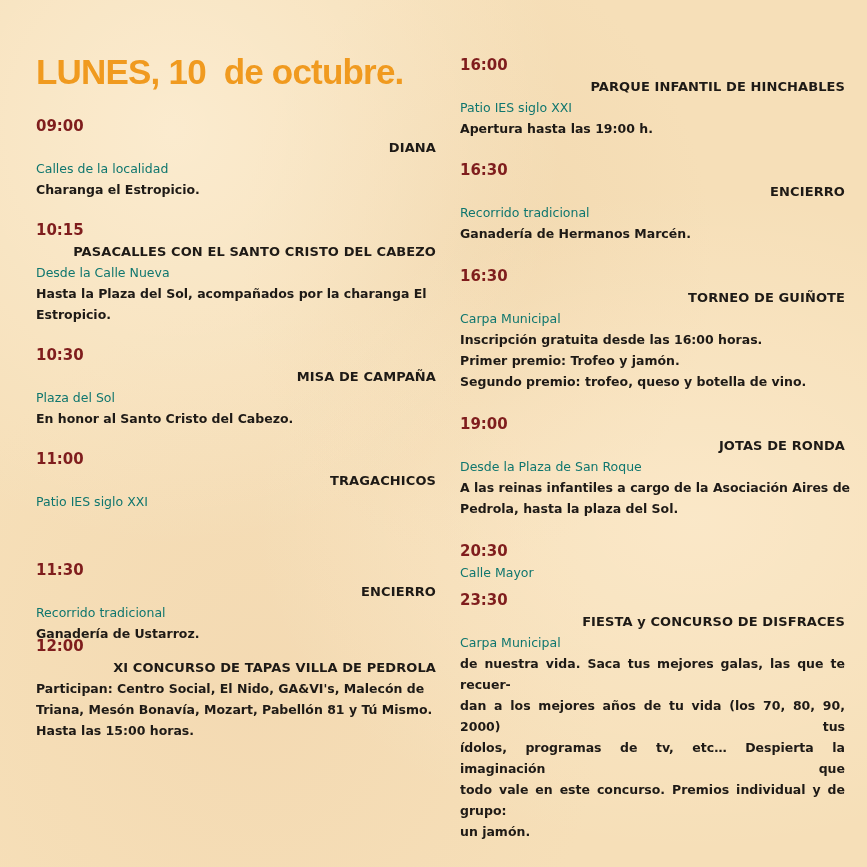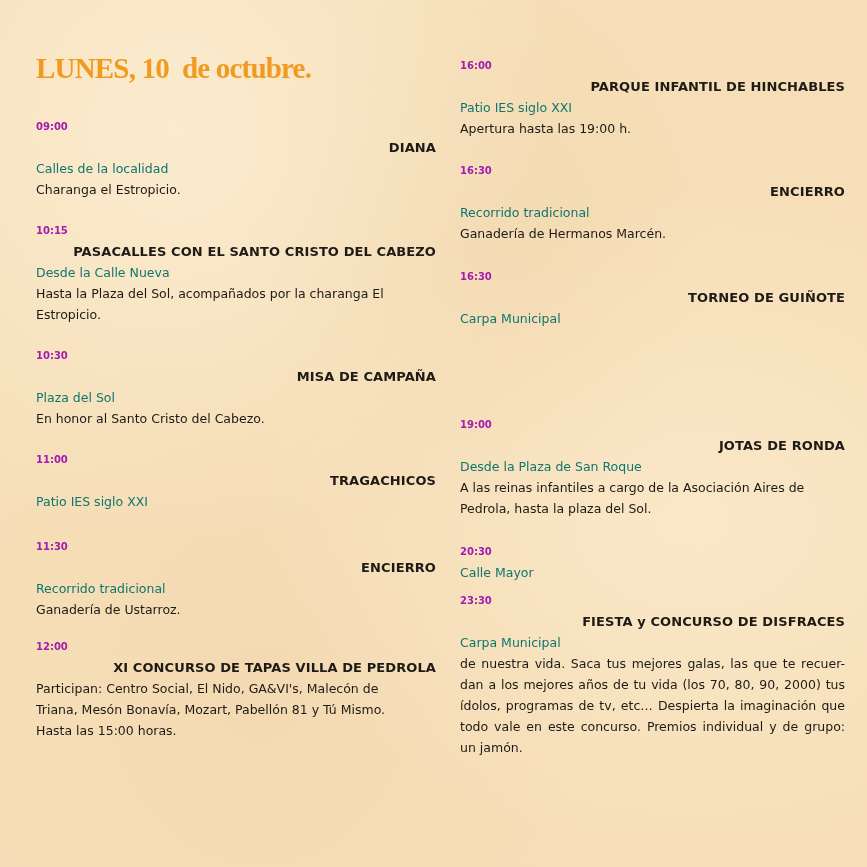--- a/index.html
+++ b/index.html
@@ -13,30 +13,30 @@
       radial-gradient(ellipse at 30% 80%, rgba(240,210,170,0.4) 0%, rgba(240,210,170,0) 40%);
     font-family: "DejaVu Sans", sans-serif;
     position: relative;
     color: #1e1a16;
   }
   .col { position: absolute; top: 0; }
   .col-left { left: 36px; width: 400px; }
   .col-right { left: 460px; width: 385px; }
   .day-title {
     position: absolute; left: 36px; top: 52px;
-    font-family: Liberation Serif, serif;
-    font-weight: bold; font-size: 29px; color: #f09a1f;
+    font-family: Liberation Sans, sans-serif;
+    font-weight: bold; font-size: 35px; color: #f09a1f;
     letter-spacing: -0.8px; white-space: pre;
     margin: 0;
   }
   .event { position: absolute; width: 100%; }
-  .time { font-weight: bold; font-size: 10px; color: #a21caf; line-height: 21px; height: 21px; }
+  .time { font-weight: bold; font-size: 15px; color: #7f1d1d; line-height: 21px; height: 21px; }
   .name { font-weight: bold; font-size: 13px; color: #1e1a16; line-height: 21px; height: 21px; letter-spacing: 0.1px; white-space: nowrap; text-align: right; }
   .place { font-size: 12.5px; color: #0f766e; line-height: 21px; height: 21px; }
-  .desc { font-size: 12.5px; color: #1e1a16; line-height: 21px; }
+  .desc { font-size: 12.5px; color: #1e1a16; line-height: 21px; font-weight: bold; }
   .desc .line { display: block; white-space: nowrap; }
   .desc.justify .line { text-align: justify; text-align-last: justify; white-space: normal; }
   .desc.justify .line.last { text-align-last: left; }
 </style>
 </head>
 <body>
 
 <h1 class="day-title">LUNES, 10  de octubre.</h1>
 
 <div class="col col-left">
@@ -68,21 +68,21 @@
       <span class="line">En honor al Santo Cristo del Cabezo.</span>
     </div>
   </div>
 
   <div class="event" style="top:449px">
     <div class="time">11:00</div>
     <div class="name">TRAGACHICOS</div>
     <div class="place">Patio IES siglo XXI</div>
   </div>
 
-  <div class="event" style="top:536px">
+  <div class="event" style="top:560px">
     <div class="time">11:30</div>
     <div class="name">ENCIERRO</div>
     <div class="place">Recorrido tradicional</div>
     <div class="desc">
       <span class="line">Ganadería de Ustarroz.</span>
     </div>
   </div>
 
   <div class="event" style="top:636px">
     <div class="time">12:00</div>
@@ -113,20 +113,25 @@
     <div class="place">Recorrido tradicional</div>
     <div class="desc">
       <span class="line">Ganadería de Hermanos Marcén.</span>
     </div>
   </div>
 
   <div class="event" style="top:266px">
     <div class="time">16:30</div>
     <div class="name">TORNEO DE GUIÑOTE</div>
     <div class="place">Carpa Municipal</div>
+    <div class="desc">
+      <span class="line">Inscripción gratuita desde las 16:00 horas.</span>
+      <span class="line">Primer premio: Trofeo y jamón.</span>
+      <span class="line">Segundo premio: trofeo, queso  y botella de vino.</span>
+    </div>
   </div>
 
   <div class="event" style="top:414px">
     <div class="time">19:00</div>
     <div class="name">JOTAS DE RONDA</div>
     <div class="place">Desde la Plaza de San Roque</div>
     <div class="desc">
       <span class="line">A las reinas infantiles a cargo de la Asociación Aires de</span>
       <span class="line">Pedrola, hasta la plaza del Sol.</span>
     </div>

